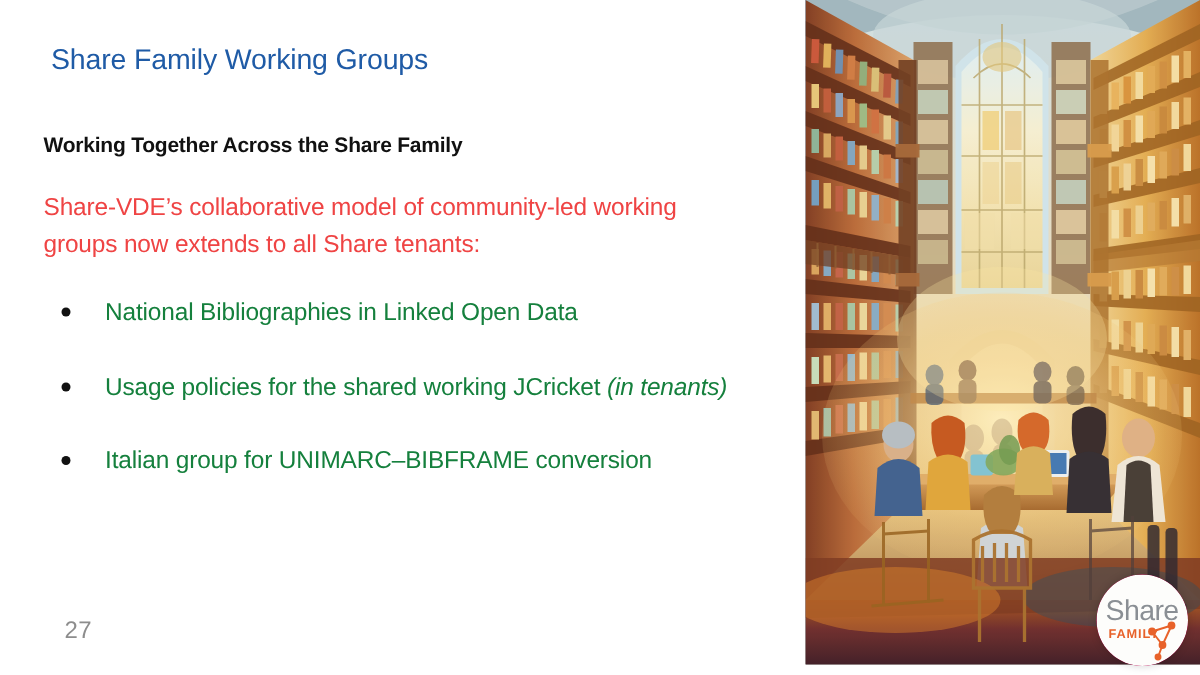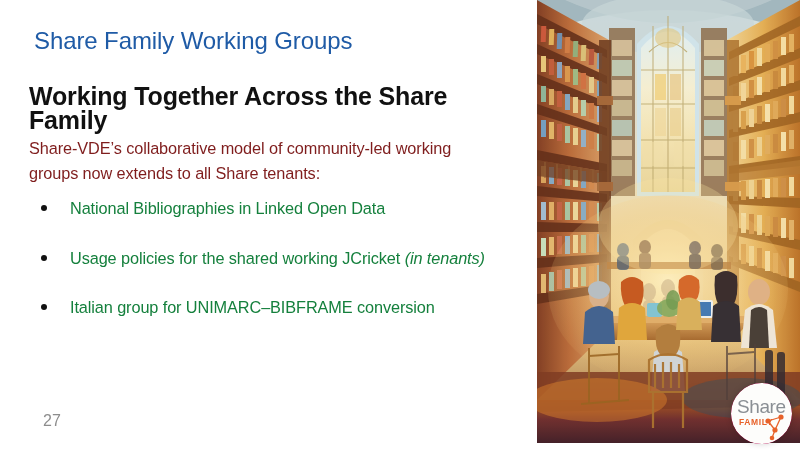--- a/index.html
+++ b/index.html
@@ -26,46 +26,46 @@
     position: absolute;
     left: 0; top: 0;
     width: 537px;
     height: 450px;
   }
   .slide-title {
     position: absolute;
     left: 34px;
     top: 24px;
     width: 480px;
-    font-size: 24px;
+    font-size: 19px;
     line-height: 34px;
     font-weight: 400;
     color: #1f5ba6;
     letter-spacing: -0.1px;
     white-space: nowrap;
   }
   .slide-subtitle {
     position: absolute;
     left: 29px;
     top: 84px;
     width: 490px;
-    font-size: 25px;
+    font-size: 14px;
     line-height: 24px;
     font-weight: 600;
     color: #111111;
     letter-spacing: -0.15px;
   }
   .body-para {
     position: absolute;
     left: 29px;
-    top: 136px;
+    top: 126px;
     width: 455px;
     font-size: 16.3px;
     line-height: 24.5px;
-    color: #7f1d1d;
+    color: #ef4444;
     letter-spacing: -0.1px;
   }
 
   .bullets {
     position: absolute;
     left: 29px;
     top: 196px;
     width: 470px;
     margin: 0;
     padding: 0;

